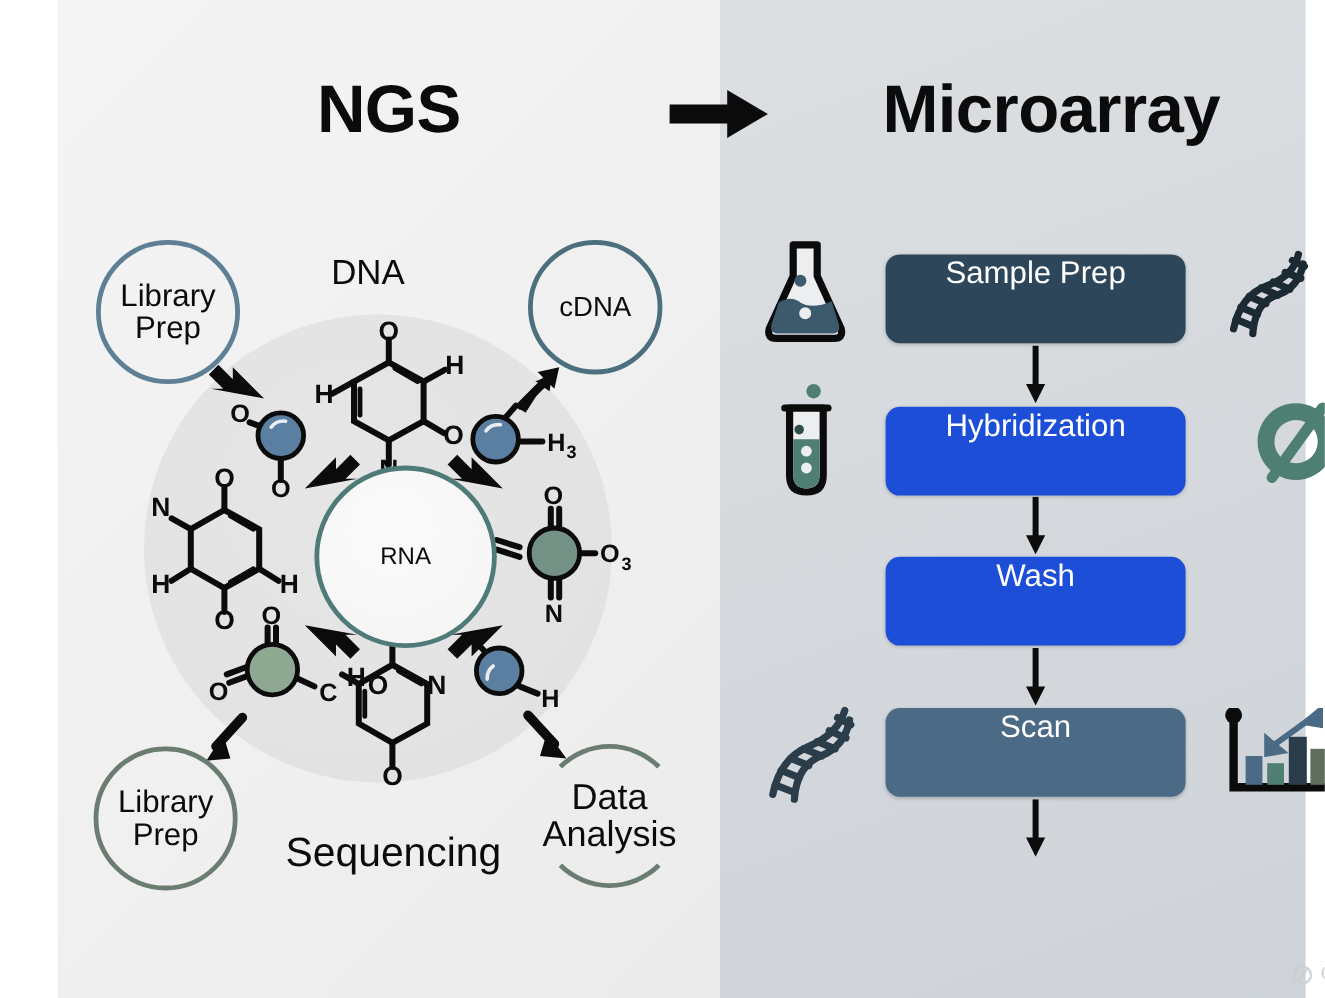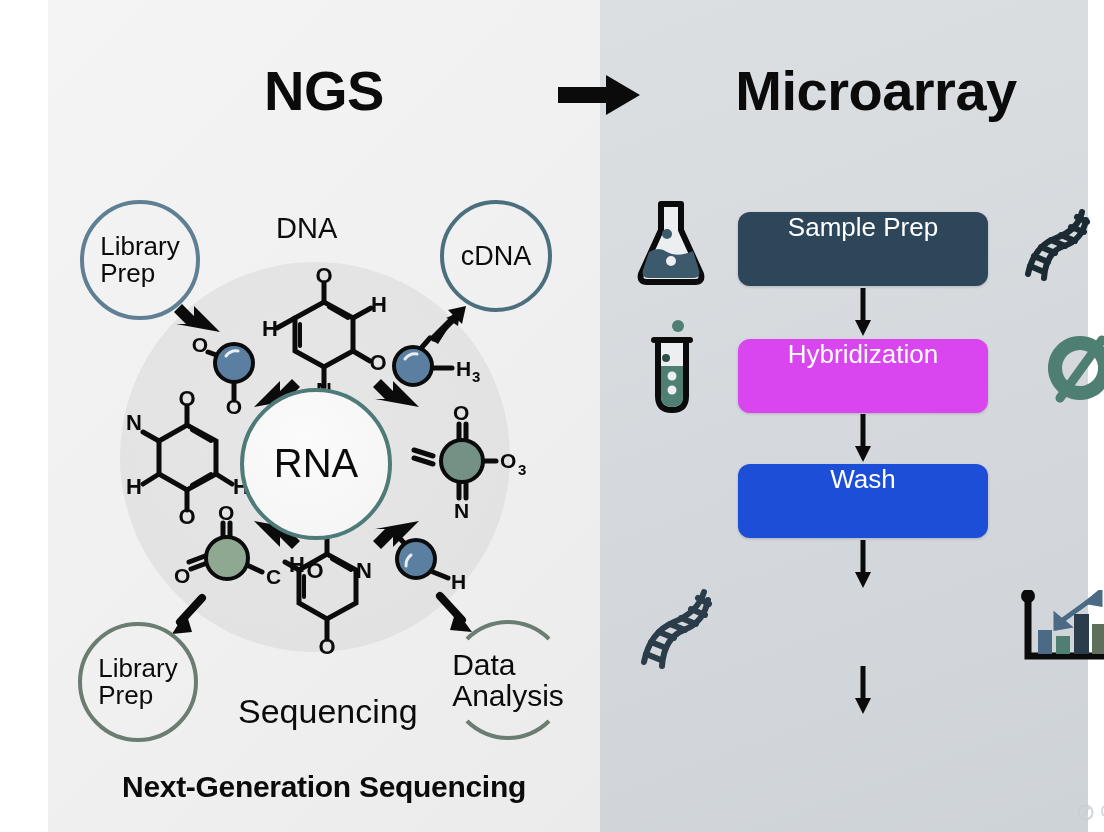--- a/index.html
+++ b/index.html
@@ -54,35 +54,36 @@
     background: radial-gradient(circle at 44% 38%, #e6e6e7 0%, #e3e3e4 60%, #e0e0e1 100%);
   }
 
   
   .node-circle {
     position: absolute;
     border-radius: 50%;
     display: flex;
     align-items: center;
     justify-content: center;
+    text-align: center;
     line-height: 1.04;
     color: #0b0b0c;
     background: transparent;
   }
   #circle-library-prep-top {
     left: 32px; top: 200px; width: 120px; height: 120px;
     border: 4px solid #5f7f95; font-size: 26px;
   }
   #circle-cdna {
     left: 392px; top: 200px; width: 112px; height: 112px;
-    border: 4px solid #4c6f7d; font-size: 27px;
+    border: 4px solid #4c6f7d; font-size: 23px;
   }
   #circle-rna {
-    left: 192px; top: 388px; width: 152px; height: 152px;
-    border: 4px solid #4e7b77; font-size: 40px;
+    left: 214px; top: 388px; width: 152px; height: 152px;
+    border: 4px solid #4e7b77; font-size: 20px;
     background: radial-gradient(circle at 42% 35%, #fbfbfb 0%, #f4f4f5 100%);
   }
   #circle-library-prep-bottom {
     left: 30px; top: 622px; width: 120px; height: 120px;
     border: 4px solid #6b7c70; font-size: 26px;
   }
   #circle-data-analysis {
     left: 400px; top: 620px; width: 120px; height: 120px;
     border: 4px solid #6b7c70; font-size: 30px;
     border-left-color: transparent; border-right-color: transparent;
@@ -328,56 +329,58 @@
     <div class="node-circle" id="circle-library-prep-bottom">
       <span style="display:block"><span>Library</span><br><span>Prep</span></span>
     </div>
 
     <div class="node-circle" id="circle-data-analysis">
       <span style="display:block"><span>Data</span><br><span>Analysis</span></span>
     </div>
 
     <div class="plain-label" id="label-dna">DNA</div>
     <div class="plain-label" id="label-sequencing">Sequencing</div>
-    <div class="plain-label" id="label-footer">Next-Generation Sequencing</div>
   </div>
 
   <div class="panel-right">
     <div class="title" id="micro-title">Microarray</div>
   </div>
 
   <svg id="center-arrow" viewBox="0 0 88 46">
     <path d="M2,15 L50,15 L50,3 L84,23 L50,43 L50,31 L2,31 Z" fill="#0b0b0c"></path>
   </svg>
 
   <div id="flow">
     <div class="flow-box" style="top:212px;background:#2e4659">
       <span>Sample Prep</span>
     </div>
     <svg class="flow-arrow" style="top:288px;height:50px" viewBox="0 0 20 50">
       <path d="M10,0 L10,34" stroke="#0b0b0c" stroke-width="5"></path>
       <path d="M2,32 L18,32 L10,48 Z" fill="#0b0b0c"></path>
     </svg>
 
-    <div class="flow-box" style="top:339px;background:#d946ef">
+    <div class="flow-box" style="top:339px;background:#1d4ed8">
       <span>Hybridization</span>
     </div>
     <svg class="flow-arrow" style="top:414px;height:50px" viewBox="0 0 20 50">
       <path d="M10,0 L10,34" stroke="#0b0b0c" stroke-width="5"></path>
       <path d="M2,32 L18,32 L10,48 Z" fill="#0b0b0c"></path>
     </svg>
 
     <div class="flow-box" style="top:464px;background:#1d4ed8">
       <span>Wash</span>
     </div>
     <svg class="flow-arrow" style="top:540px;height:50px" viewBox="0 0 20 50">
       <path d="M10,0 L10,34" stroke="#0b0b0c" stroke-width="5"></path>
       <path d="M2,32 L18,32 L10,48 Z" fill="#0b0b0c"></path>
     </svg>
 
+    <div class="flow-box" style="top:590px;background:#4a6a85">
+      <span>Scan</span>
+    </div>
     <svg class="flow-arrow" style="top:666px;height:50px" viewBox="0 0 20 50">
       <path d="M10,0 L10,34" stroke="#0b0b0c" stroke-width="5"></path>
       <path d="M2,32 L18,32 L10,48 Z" fill="#0b0b0c"></path>
     </svg>
 
   </div>
 
   <svg class="side-icon" id="icon-flask" width="76" height="92" viewBox="0 0 76 92">
     <path d="M28,8 L48,8 L48,34 L68,78 Q70,86 62,86 L14,86 Q6,86 8,78 L28,34 Z" fill="#eceef0" stroke="#0b0b0c" stroke-width="6" stroke-linejoin="round"></path>
     <path d="M16,56 Q26,50 34,56 Q44,62 60,55 L66,74 Q68,82 60,82 L16,82 Q8,82 10,74 Z" fill="#3d5a6c"></path>

